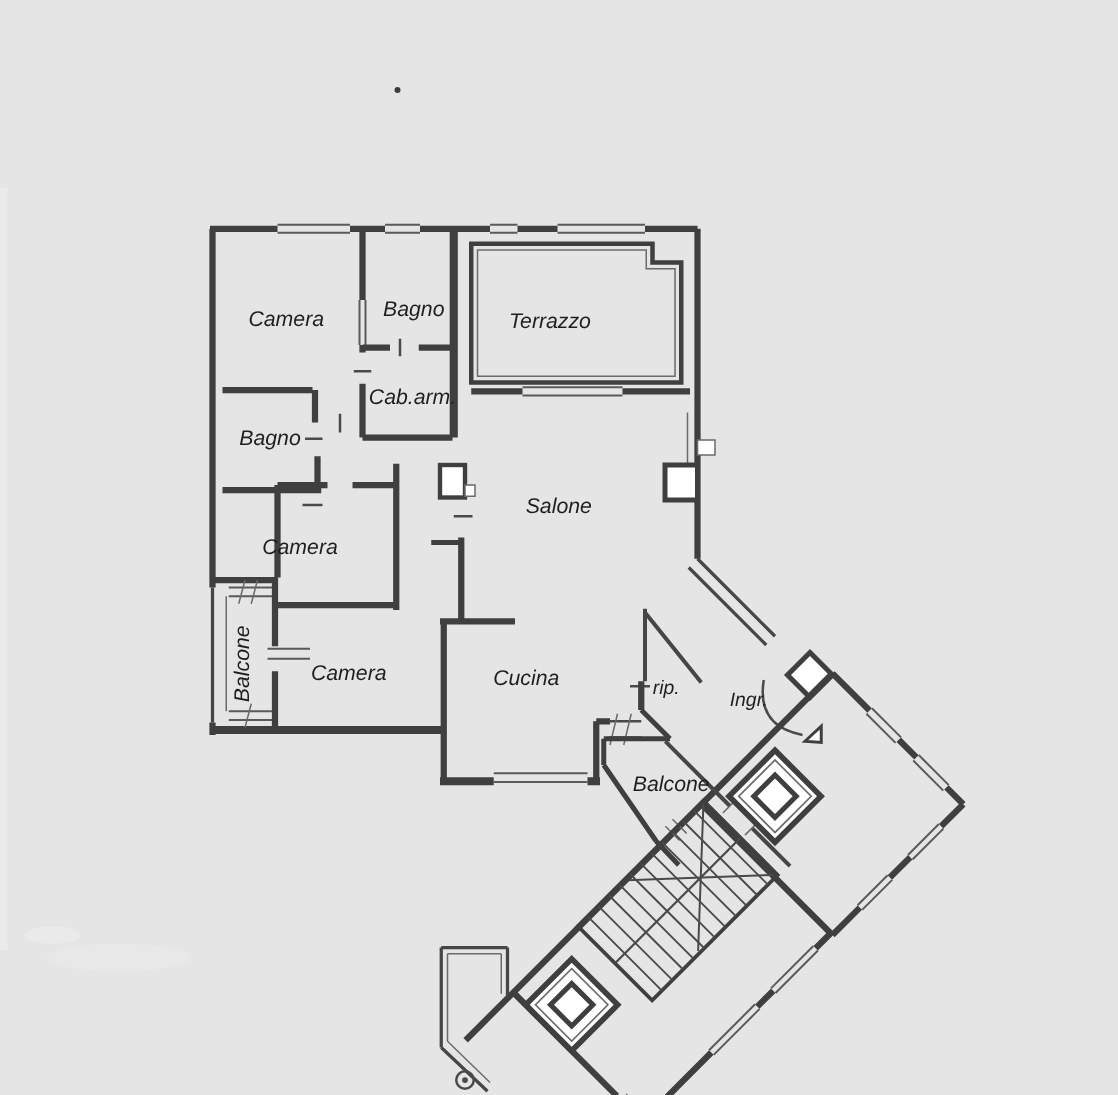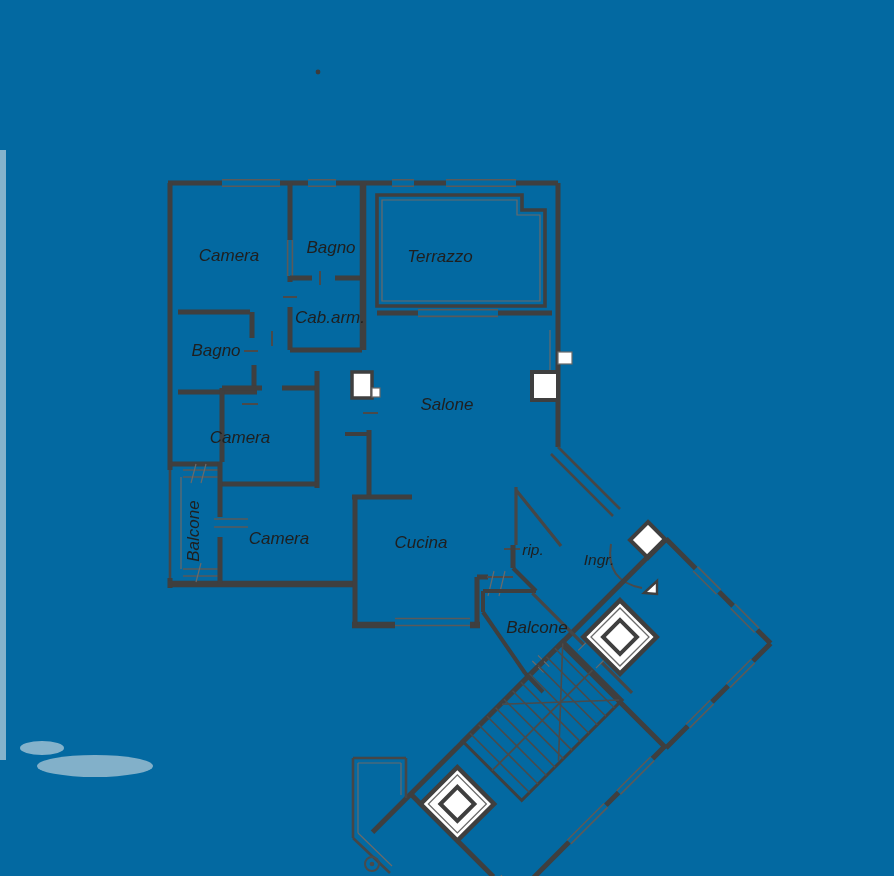--- a/index.html
+++ b/index.html
@@ -1,16 +1,16 @@
 <!DOCTYPE html>
 <html><head>
 <meta charset="utf-8">
 <style>
   html,body{margin:0;padding:0;background:#ffffff;}
-  .stage{position:relative;width:894px;height:876px;background:#0369a1;overflow:hidden;
+  .stage{position:relative;width:894px;height:876px;background:#e5e5e5;overflow:hidden;
          font-family:"Liberation Sans",sans-serif;}
   svg{display:block;}
   .lbl{font-family:"Liberation Sans",sans-serif;font-style:italic;font-size:17px;
        fill:#1f1f1f;text-anchor:middle;}
   .lbl-sm{font-size:15.5px;}
   .w  {stroke:#3f3f3f;stroke-width:5;fill:none;stroke-linecap:butt;}
   .w6 {stroke:#3f3f3f;stroke-width:6.5;fill:none;}
   .w4 {stroke:#3f3f3f;stroke-width:4;fill:none;}
   .w3 {stroke:#464646;stroke-width:3.2;fill:none;}
   .w26{stroke:#464646;stroke-width:2.6;fill:none;}

